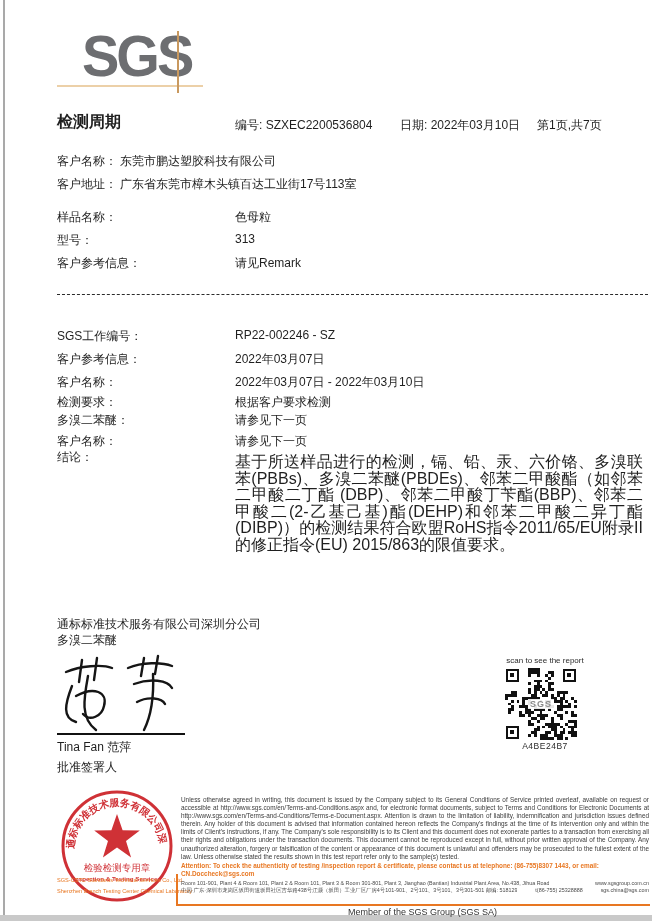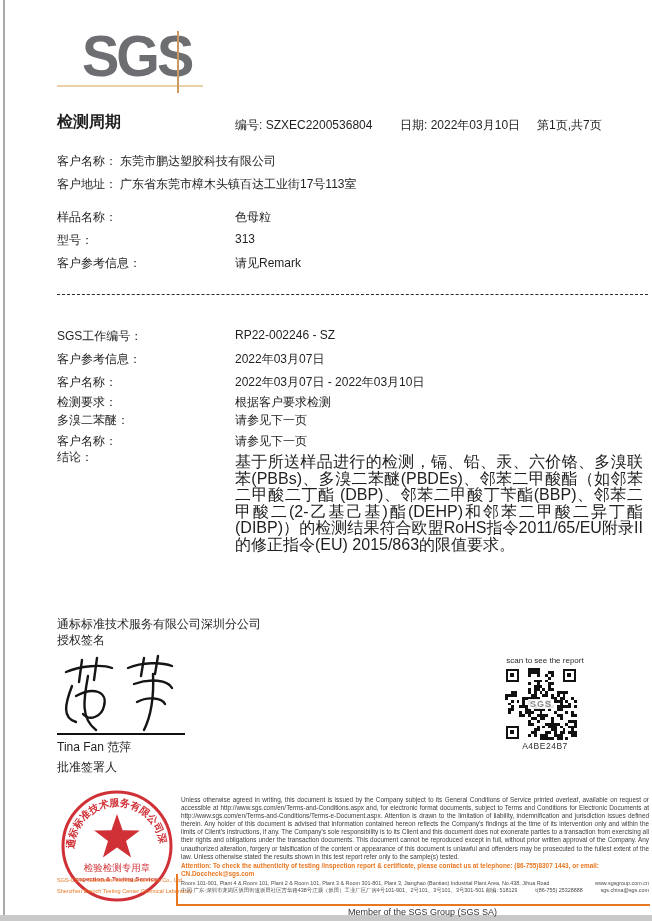--- a/index.html
+++ b/index.html
@@ -130,21 +130,21 @@
   </div>
   <div class="row v178" style="top:433px">
     <span class="lbl">客户名称：</span>
     <span class="val">请参见下一页</span>
   </div>
 
   <div class="concl-label">结论：</div>
   <div class="concl-text">基于所送样品进行的检测，镉、铅、汞、六价铬、多溴联苯(PBBs)、多溴二苯醚(PBDEs)、邻苯二甲酸酯（如邻苯二甲酸二丁酯 (DBP)、邻苯二甲酸丁苄酯(BBP)、邻苯二甲酸二(2-乙基己基)酯(DEHP)和邻苯二甲酸二异丁酯(DIBP)）的检测结果符合欧盟RoHS指令2011/65/EU附录II的修正指令(EU) 2015/863的限值要求。</div>
 
   <div class="sig-company">通标标准技术服务有限公司深圳分公司</div>
-  <div class="sig-auth">授权签名</div>
+  <div class="sig-auth">多溴二苯醚</div>
   <svg class="sig-svg" width="150" height="82" viewBox="0 0 150 82">
     <g fill="none" stroke="#151515" stroke-width="2.4" stroke-linecap="round">
       <path d="M14,20 C28,14 50,12 60,16"></path>
       <path d="M30,8 L27,30"></path>
       <path d="M45,6 L42,28"></path>
       <path d="M20,34 C13,52 10,66 24,70"></path>
       <path d="M24,44 C42,34 56,40 52,54 C50,64 38,70 31,62"></path>
       <path d="M36,24 C32,46 28,66 44,78"></path>
       <path d="M76,16 C90,10 110,10 120,14"></path>
       <path d="M92,6 L89,24"></path>

